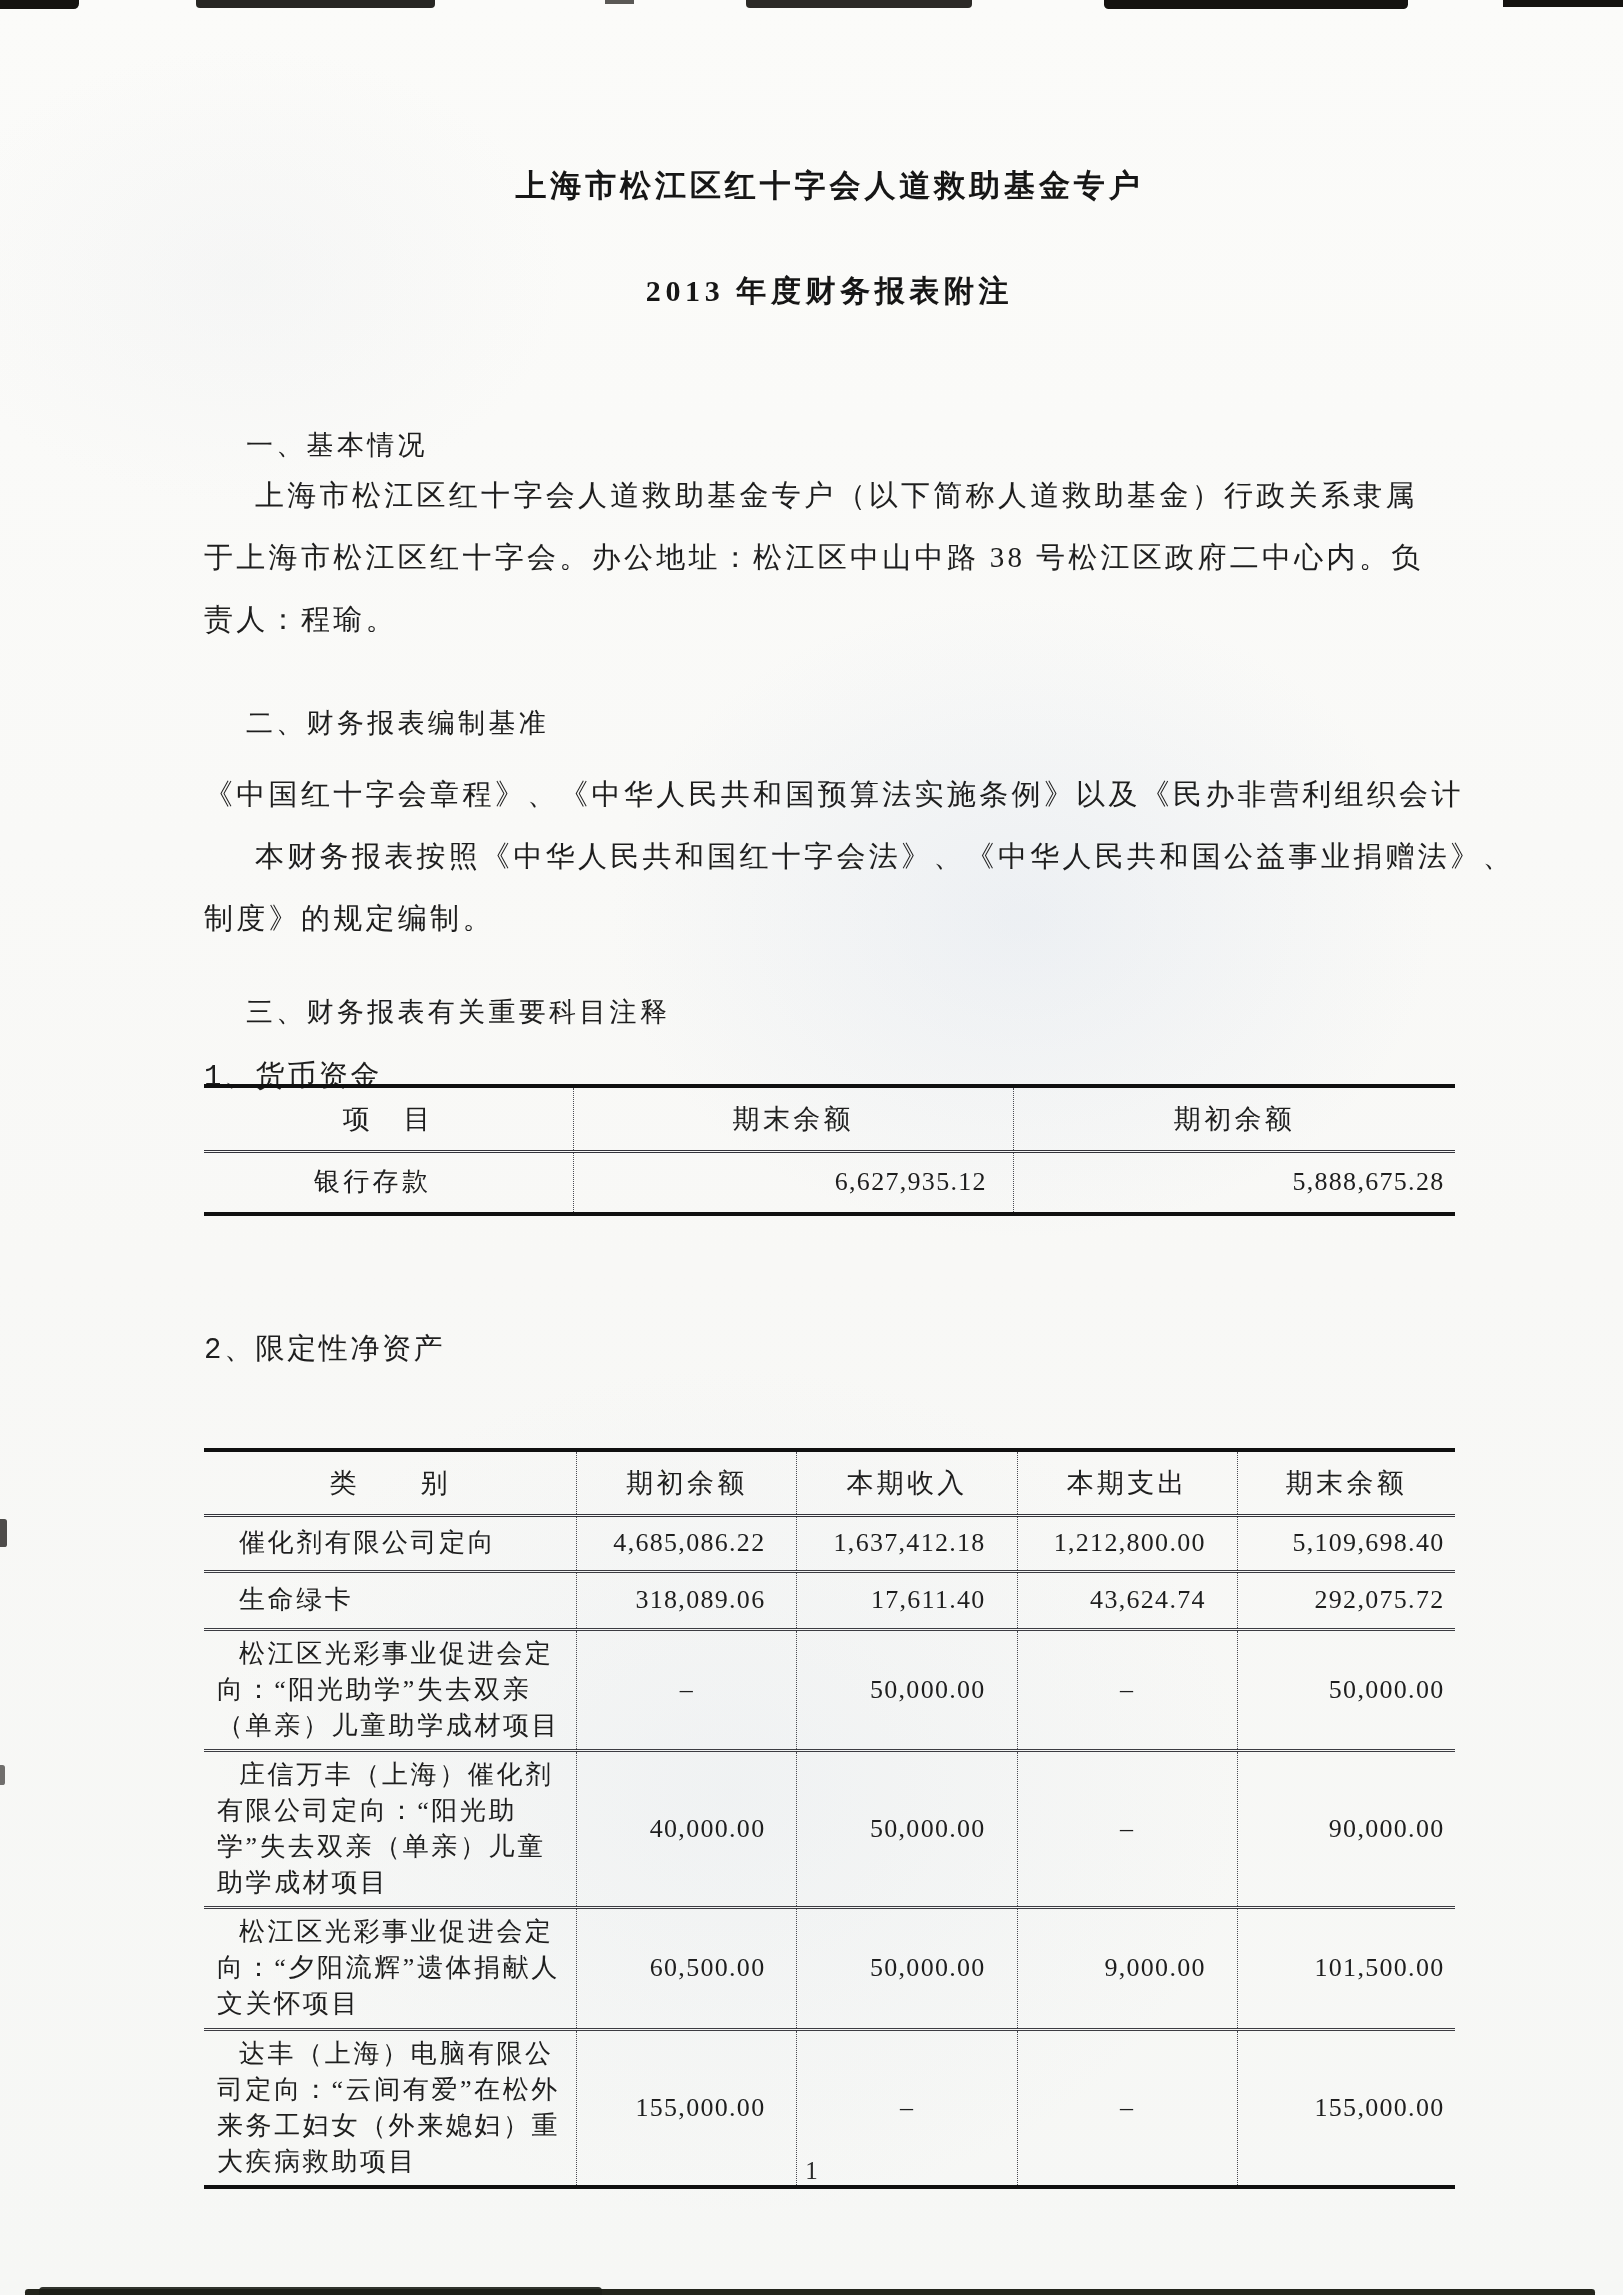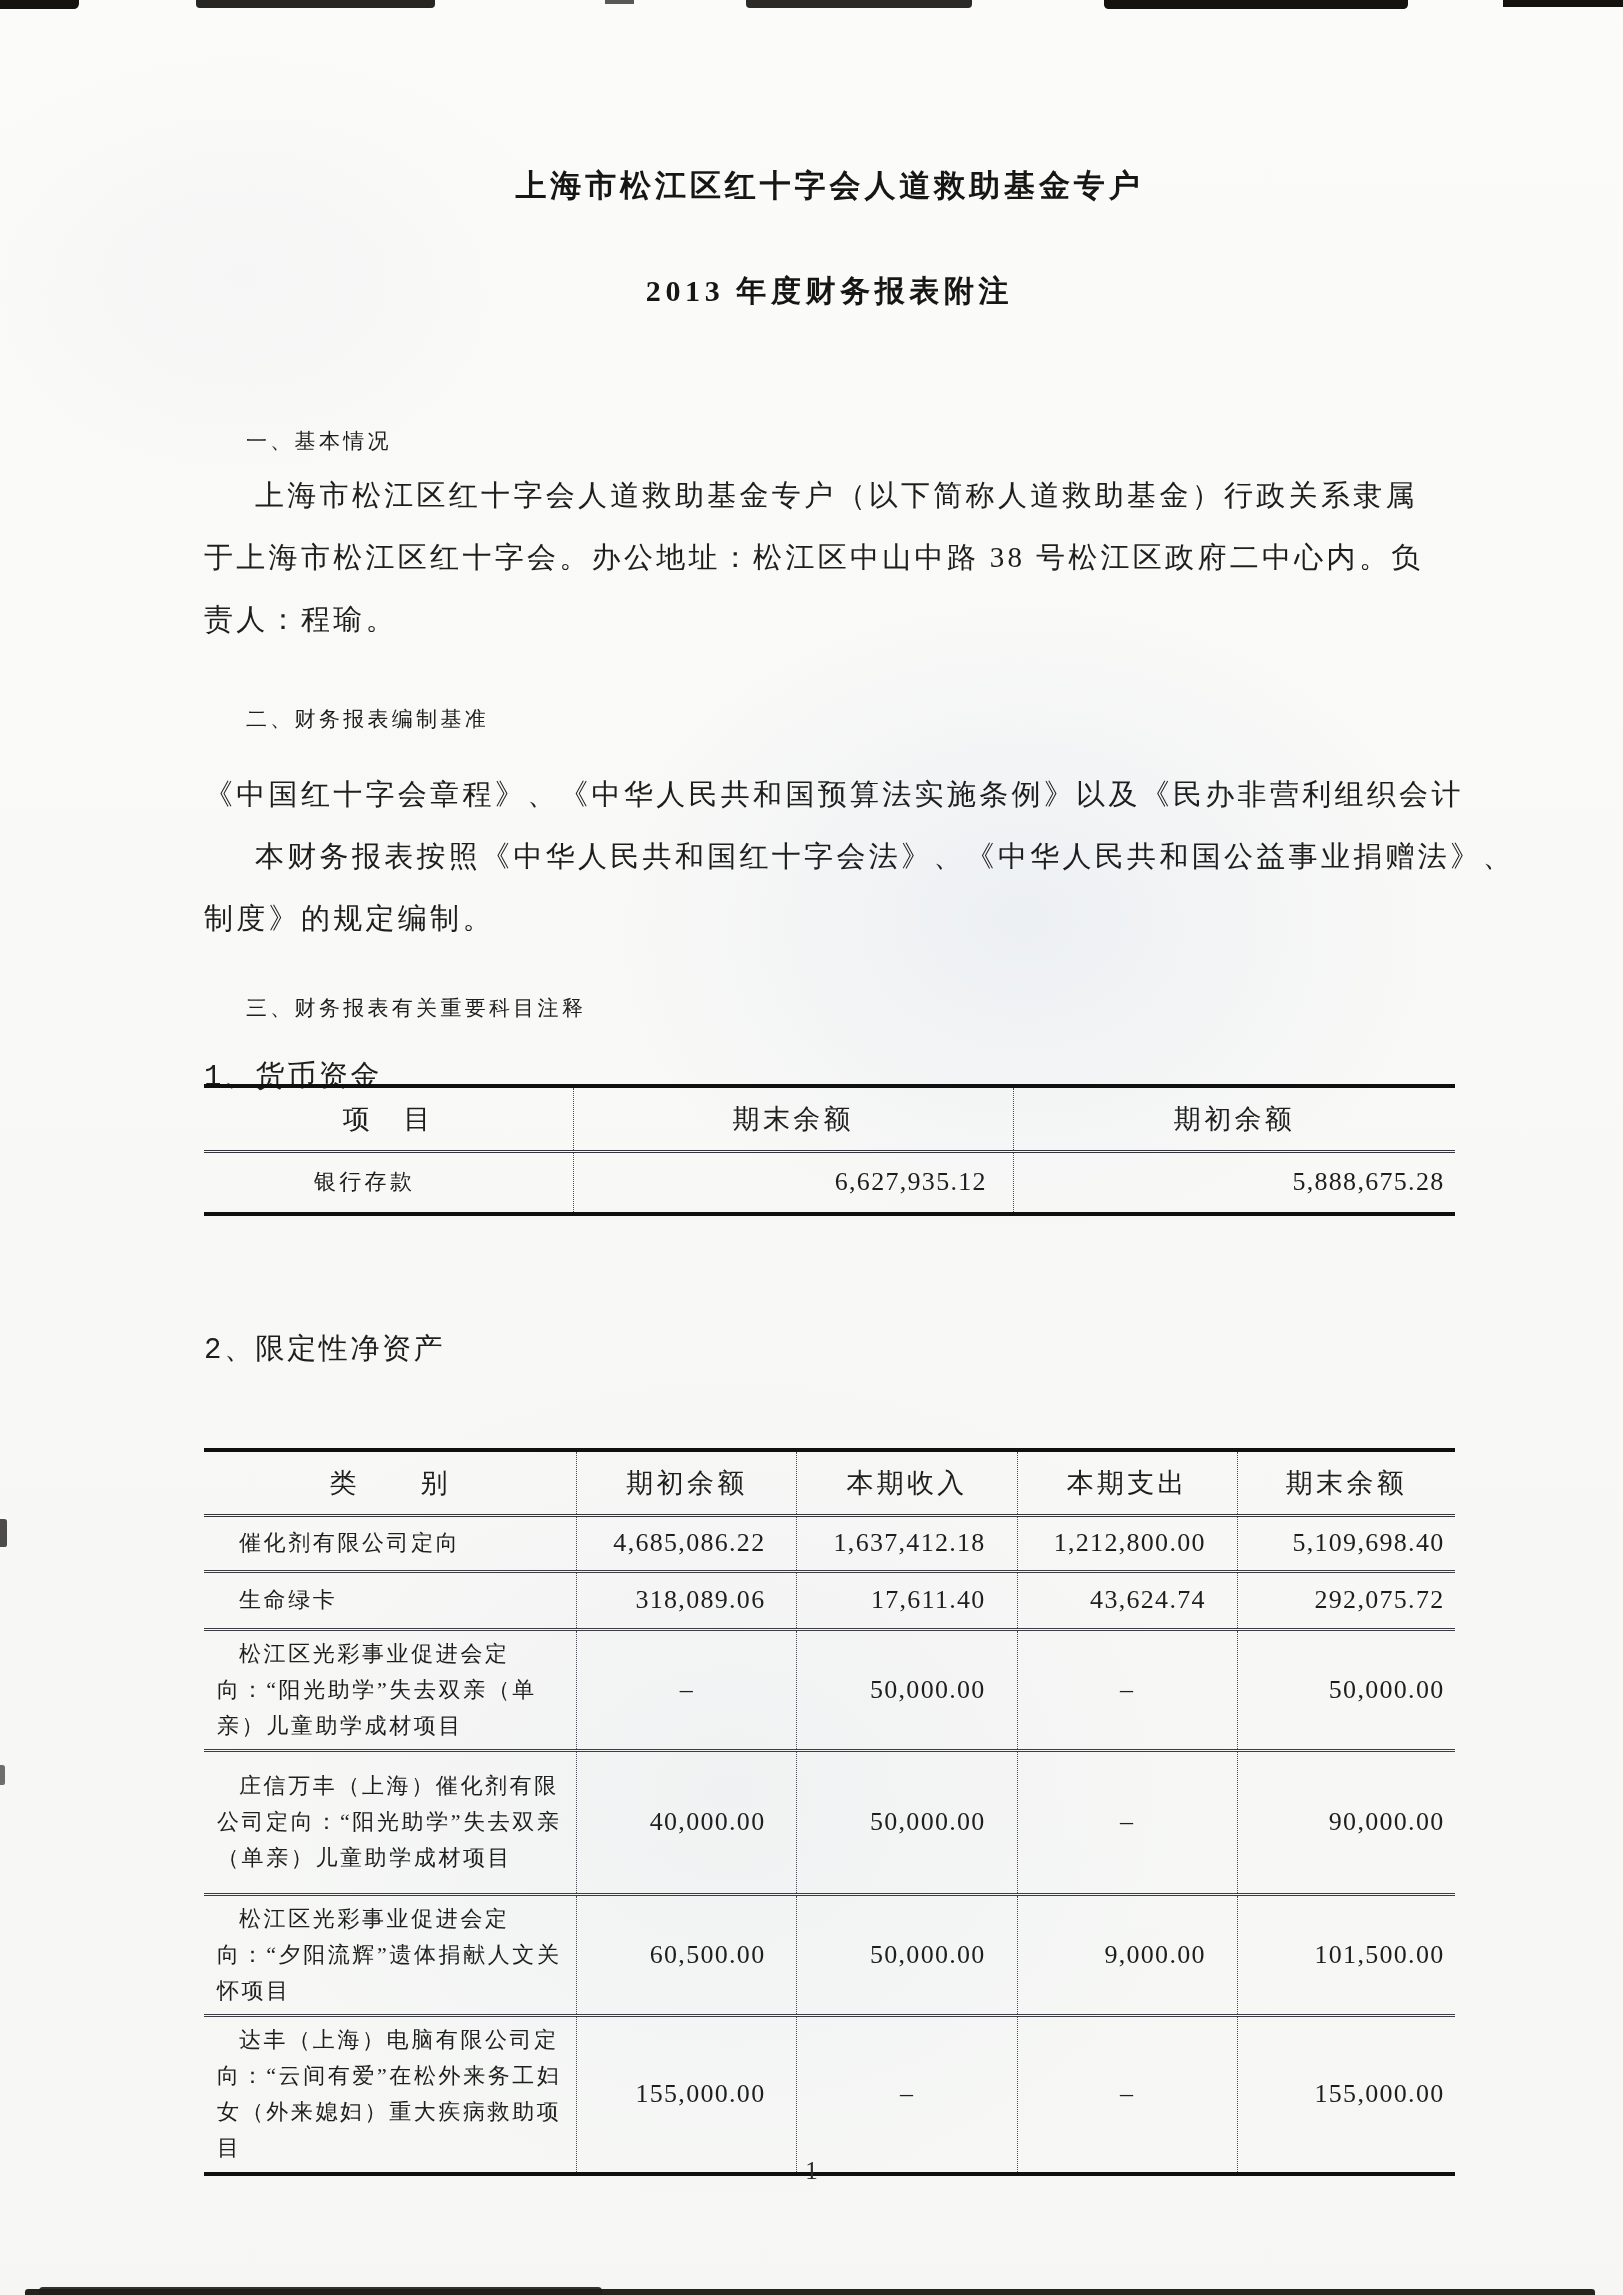--- a/index.html
+++ b/index.html
@@ -38,21 +38,21 @@
     text-align: center;
     font-size: 31px;
     font-weight: bold;
     letter-spacing: 3.9px;
     color: #161616;
     white-space: nowrap;
   }
   .doc-title.t2 { font-size: 30px; letter-spacing: 4.6px; }
 
   .sec-heading {
-    font-size: 21px;
+    font-size: 27px;
     letter-spacing: 3.3px;
     padding-left: 42px;
     white-space: nowrap;
   }
   .sub-heading {
     font-size: 29px;
     letter-spacing: 2.6px;
     white-space: nowrap;
     font-family: Liberation Mono, monospace;
   }
@@ -79,21 +79,21 @@
     font-size: 27px;
     letter-spacing: 3.3px;
     text-align: center;
   }
   .vline { border-left: 1.3px dotted #4a4a52; }
   tr.data-row td { border-top: 3.3px double #3c3c42; }
   thead tr th { border-bottom: 0; }
   tbody tr:first-child td { border-top: 3.3px double #33333a; }
 
   td.label {
-    font-size: 22px;
+    font-size: 26px;
     letter-spacing: 2.6px;
     line-height: 36px;
     padding: 5.2px 6.5px 5.2px 13px;
     text-indent: 22px;
     word-break: break-all;
     text-align: left;
   }
   td.num {
     font-size: 26px;
     letter-spacing: 1.3px;

